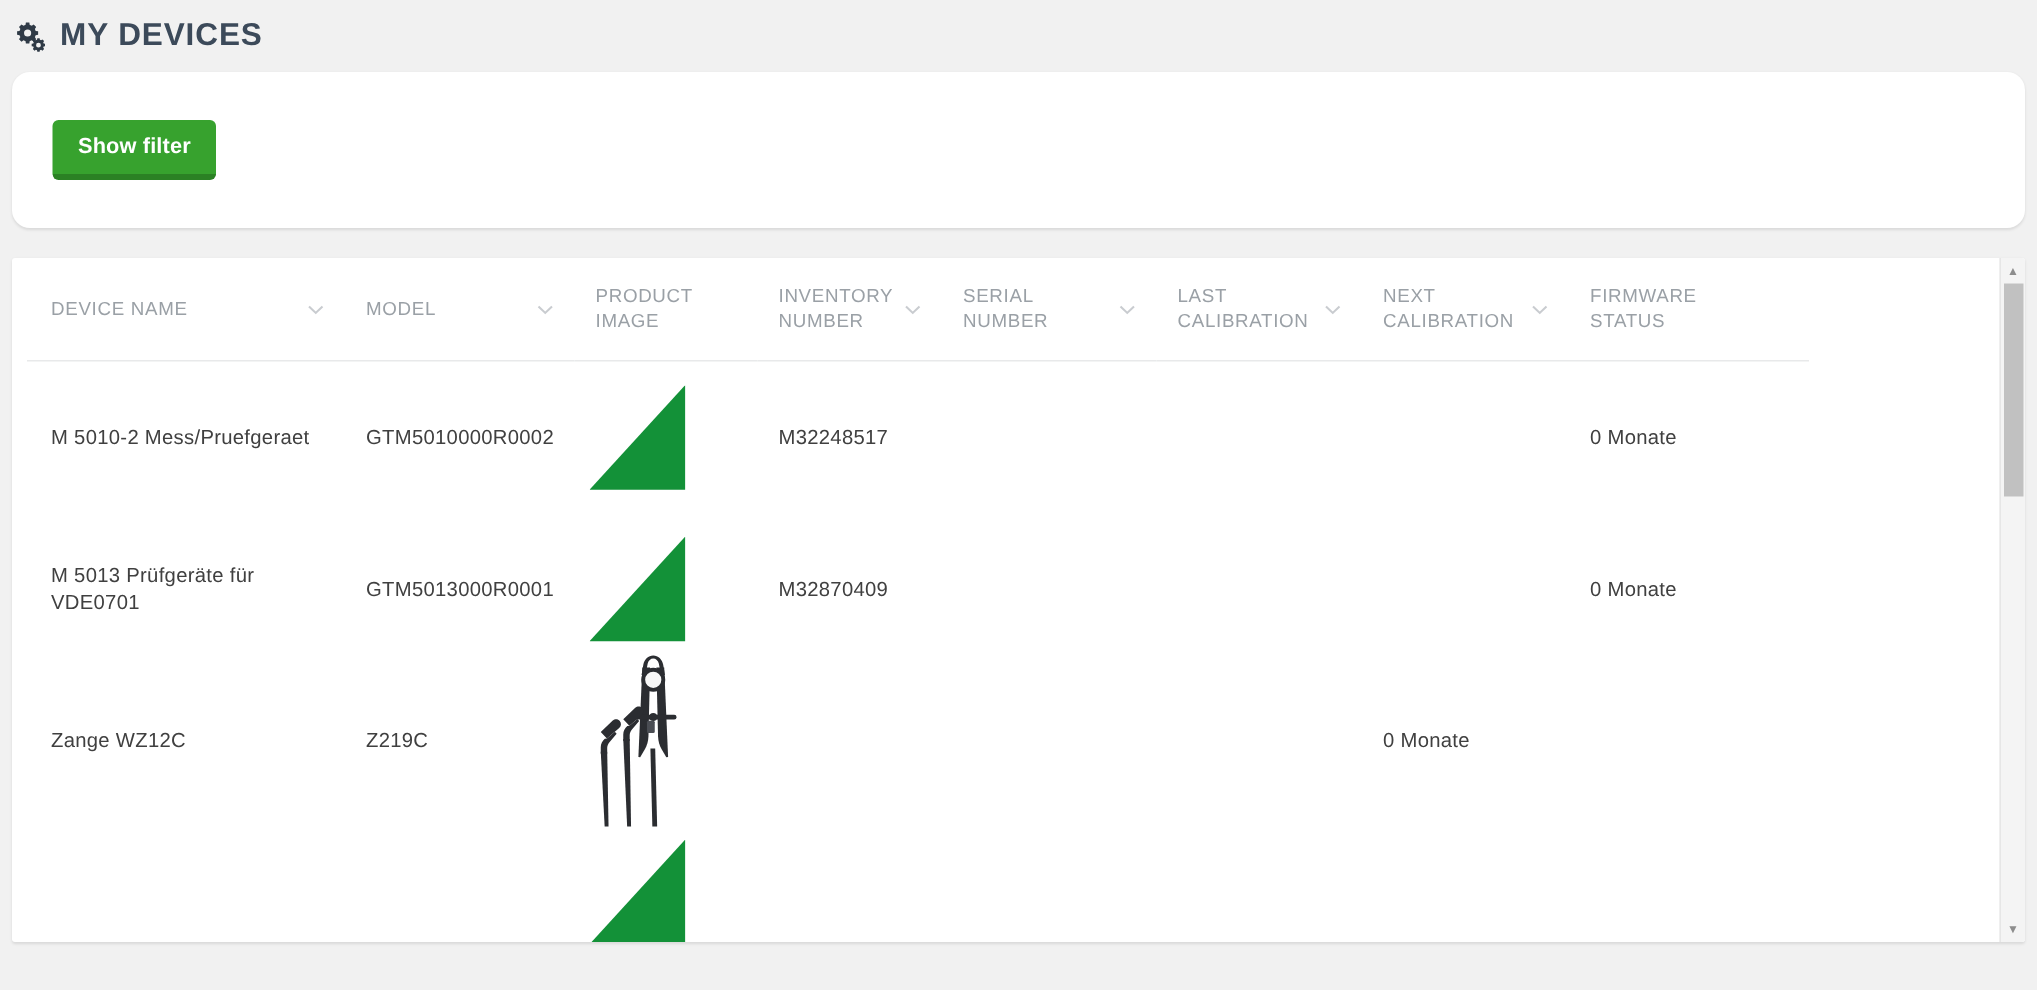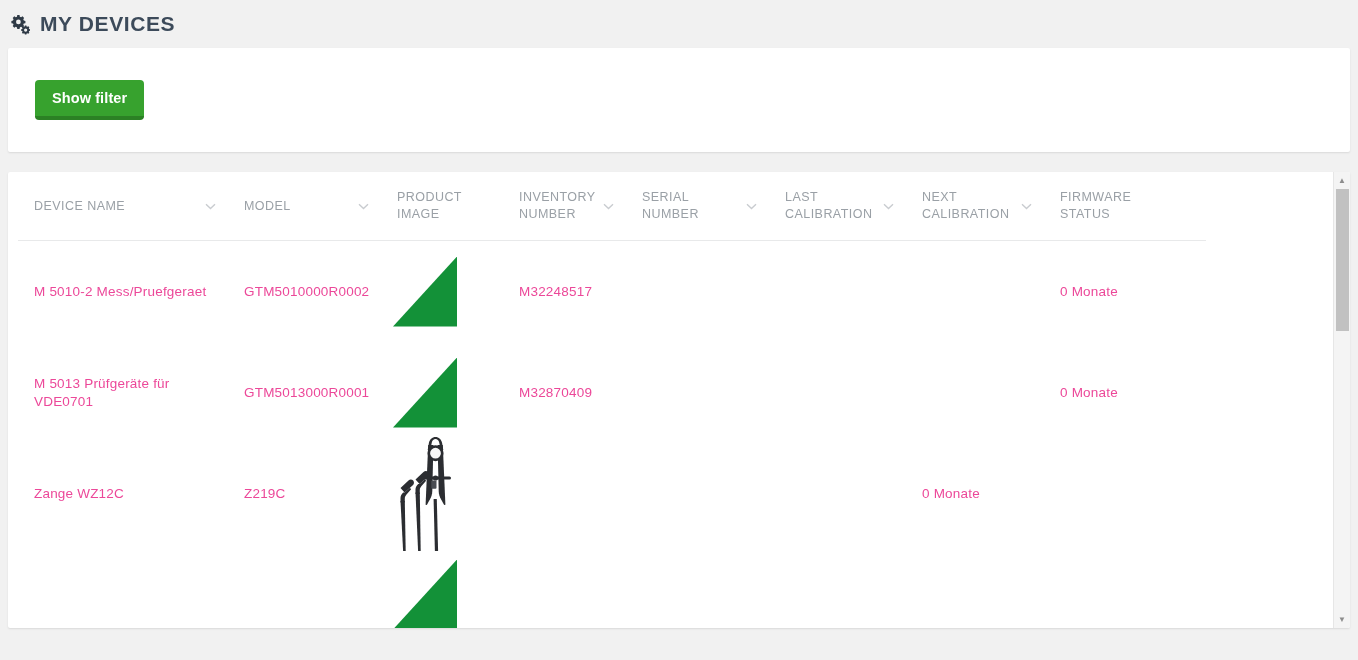--- a/index.html
+++ b/index.html
@@ -42,20 +42,21 @@
     margin: 0 8px;
     border-radius: 2px;
     box-shadow: 0 1px 2px rgba(0,0,0,.10);
   }
   #filter-card {
     height: 104px;
     display: flex;
     align-items: center;
     padding-left: 27px;
     margin-bottom: 20px;
+    border-radius: 12px;
   }
 
   
   #show-filter-button {
     background: #37a22e;
     border: none;
     border-bottom: 4px solid #2b8124;
     border-radius: 4px;
     color: #ffffff;
     font-size: 14.5px;
@@ -116,21 +117,21 @@
   .sort-chevron.hidden { visibility: hidden; }
 
   
   #table-body-viewport { overflow: hidden; height: 387px; }
   .tr {
     height: 101px;
     align-items: center;
   }
   .td {
     font-size: 13.5px;
-    color: #ec4899;
+    color: #404040;
     padding: 0 14px;
     line-height: 18px;
     letter-spacing: .2px;
     display: flex;
     align-items: center;
     height: 101px;
   }
   .td:first-child { padding-left: 16px; }
   .td.product-image-cell { justify-content: flex-start; padding-left: 10px; }
 

